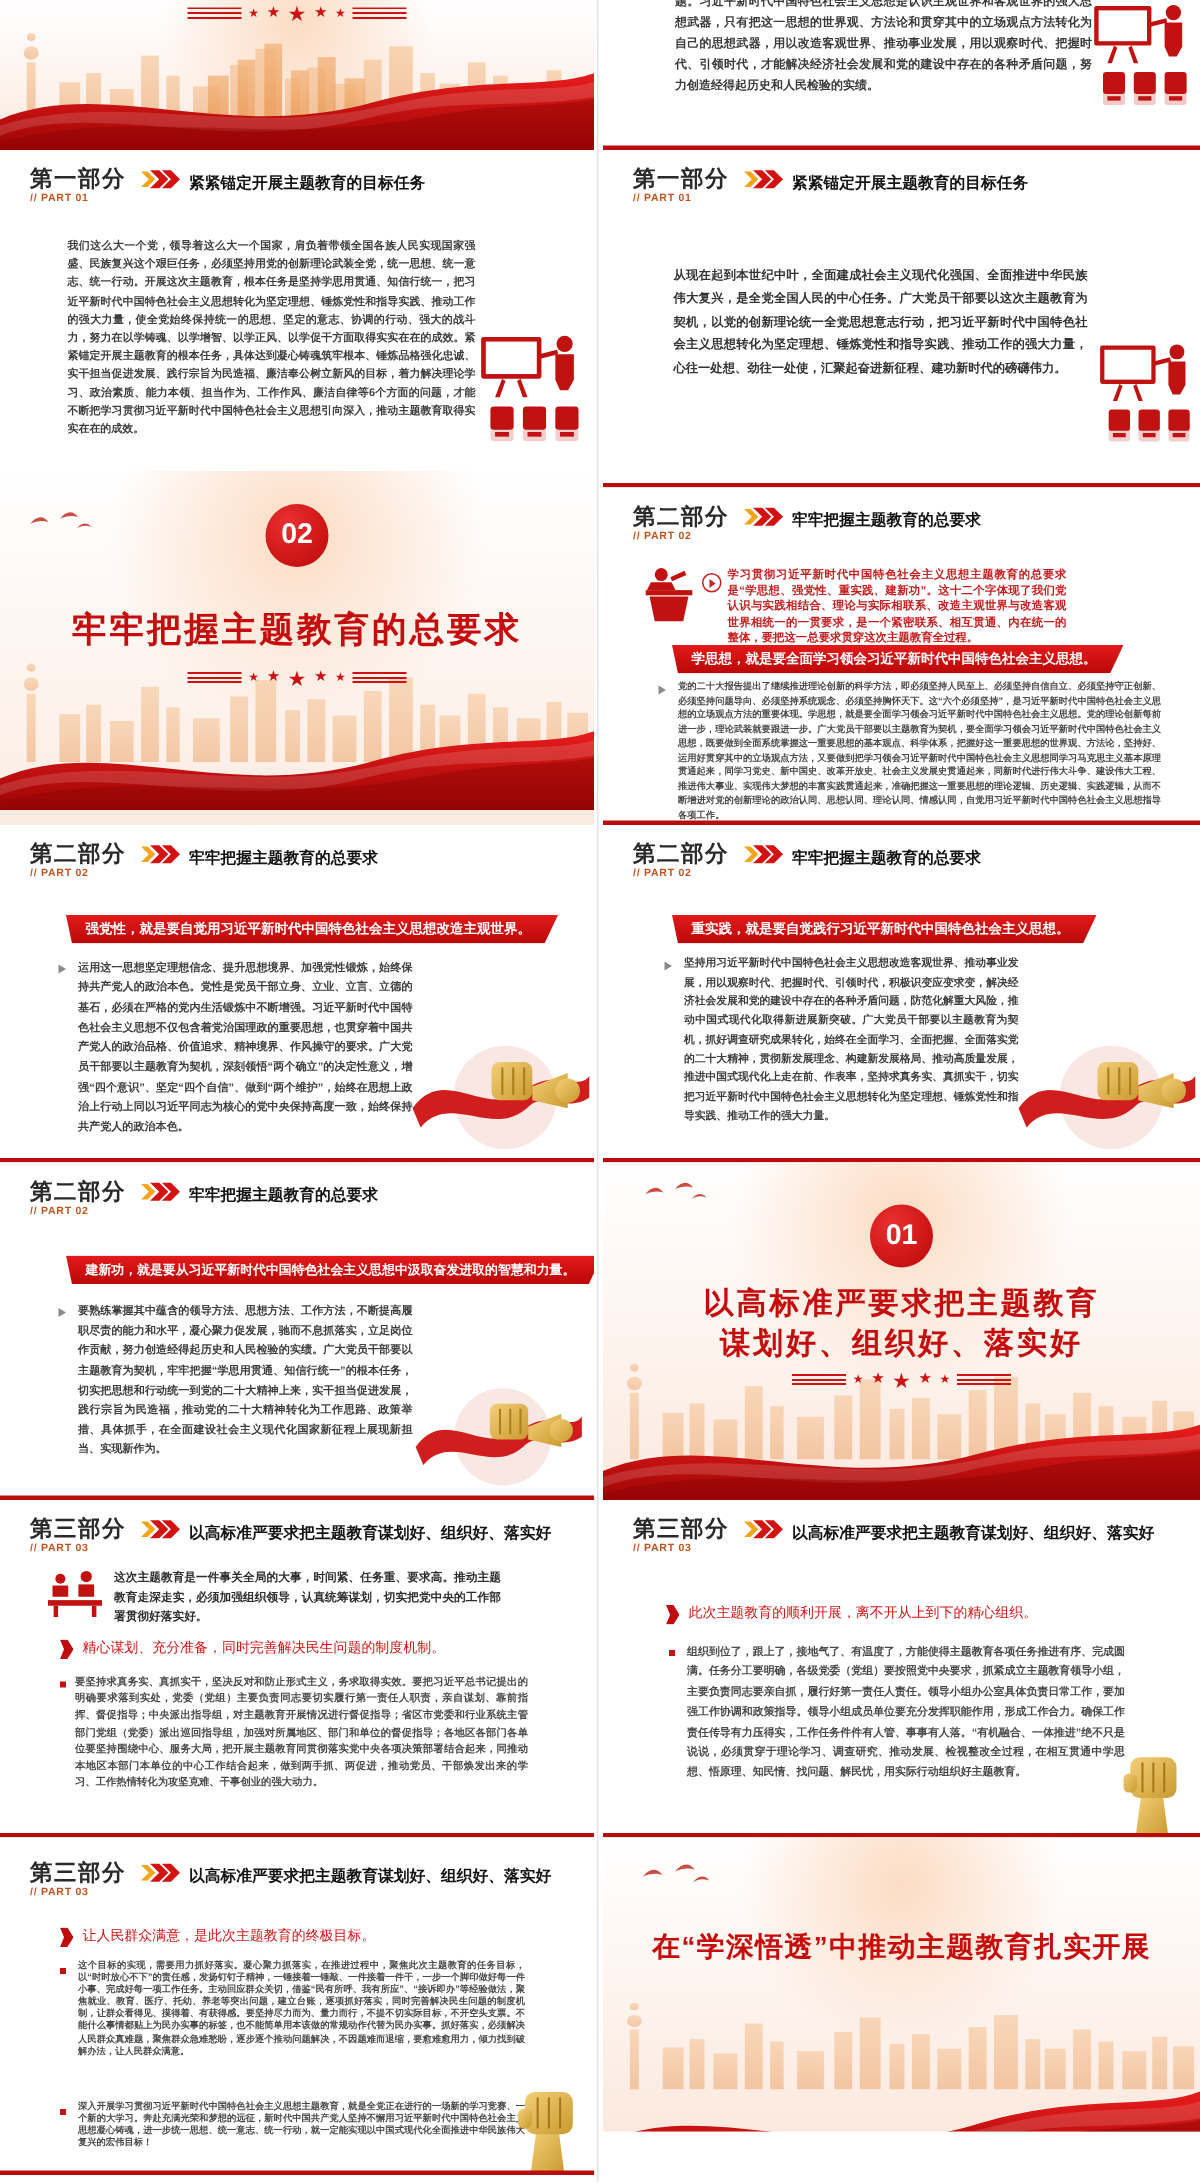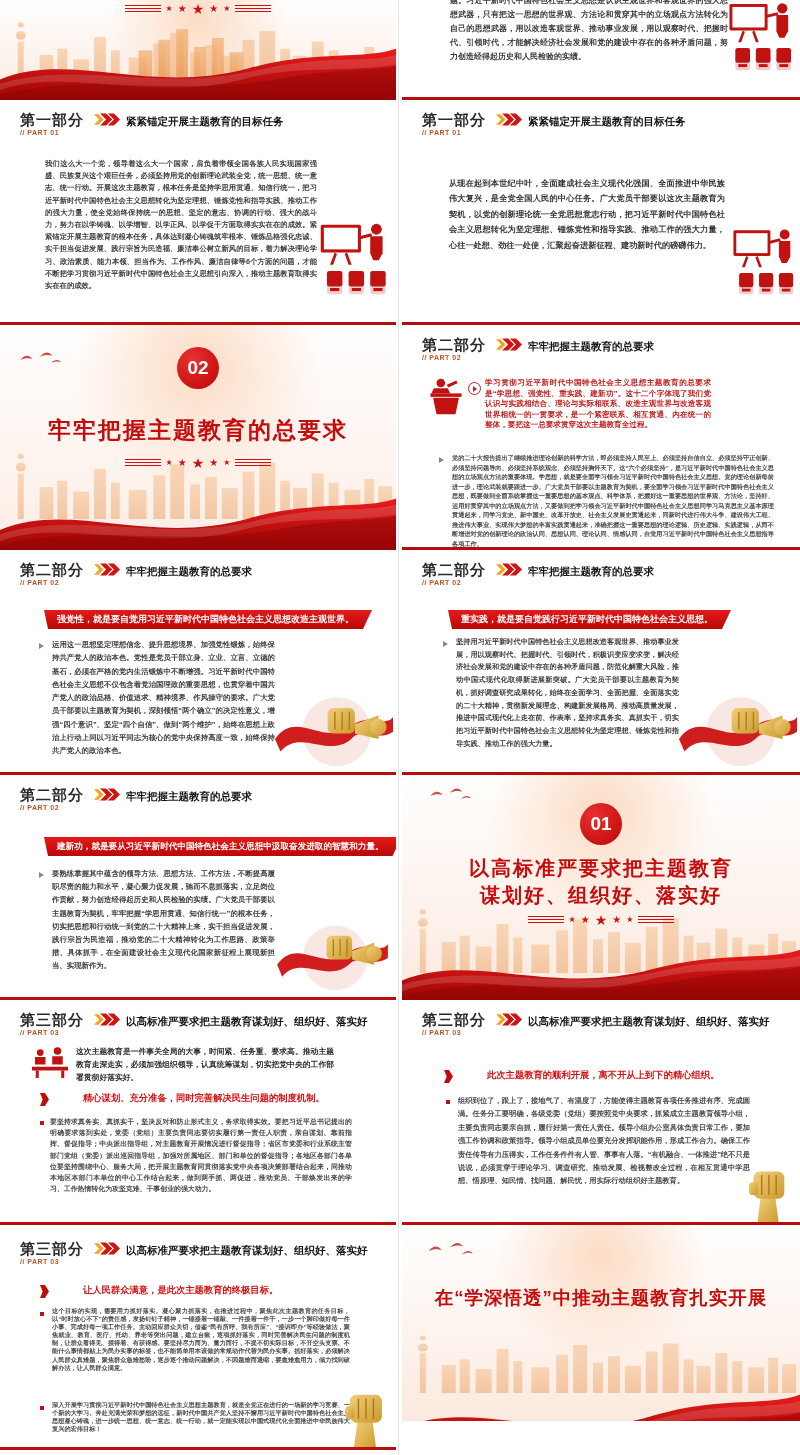--- a/index.html
+++ b/index.html
@@ -14,21 +14,21 @@
   .hcn{font-size:15px;font-weight:bold;color:#2a2a2a;line-height:1;letter-spacing:1px;}
   .hen{font-size:7px;font-weight:bold;color:#bf5420;margin-top:2px;letter-spacing:.5px;}
   .chev{margin:1px 6px 0 10px;flex:none;}
   .htitle{font-size:10.5px;font-weight:bold;color:#141414;margin-top:3px;white-space:nowrap;}
   
   .p{position:absolute;text-align:justify;font-weight:bold;color:#3e3e3e;}
   .redp{color:#c32121;}
   .banner{position:absolute;height:19px;line-height:19px;color:#fff;font-size:9px;font-weight:bold;
           padding:0 18px 0 13px;white-space:nowrap;background:linear-gradient(180deg,#e31a1a,#ba0808);
           clip-path:polygon(0 0,100% 0,calc(100% - 9px) 100%,4px 100%);}
-  .sub{position:absolute;font-size:9.3px;font-weight:bold;color:#d31313;white-space:nowrap;margin-left:28px;}
+  .sub{position:absolute;font-size:9.3px;font-weight:normal;color:#d31313;white-space:nowrap;}
   .flag{position:absolute;width:9px;height:13px;background:#c00c0c;
         clip-path:polygon(0 0,55% 0,100% 50%,55% 100%,0 100%,30% 50%);}
   .tri{position:absolute;width:0;height:0;border-left:5px solid #8a8a8a;
        border-top:3.5px solid transparent;border-bottom:3.5px solid transparent;}
   .sqb{position:absolute;width:4px;height:4px;background:#c11212;}
   .circarrow{position:absolute;width:11px;height:11px;border:1.4px solid #c92020;border-radius:50%;}
   .circarrow:before{content:"";position:absolute;left:4px;top:2.5px;width:0;height:0;
         border-left:4px solid #c92020;border-top:3px solid transparent;border-bottom:3px solid transparent;}
   
   .cover{background:radial-gradient(circle at 50% 16%,#fcdcc4 0%,rgba(252,220,196,0) 42%),
@@ -226,21 +226,21 @@
       </g>
       <g fill="#c11212" opacity=".2" transform="translate(0,192) scale(1,-1)">
         <rect x="10" y="96" width="20" height="20" rx="3"></rect>
           <rect x="38" y="96" width="20" height="20" rx="3"></rect>
           <rect x="66" y="96" width="20" height="20" rx="3"></rect>
       </g>
     </svg>
     <div class="redline"></div>
   </div>
 
-  <div class="slide cover" style="left:0;top:325px;width:396px;height:267px">
+  <div class="slide cover" style="left:0;top:314px;width:396px;height:267px">
     <svg class="deco" style="left:18px;top:26px" width="44" height="16" viewBox="0 0 40 14" fill="#c43b2e" opacity=".9">
       <path d="M2 8 C6 3 10 3 13 7 C10 6 6 6 2 8 Z"></path>
         <path d="M20 5 C24 0 28 0 31 4 C28 3 24 3 20 5 Z"></path>
         <path d="M30 11 C33 7 37 7 39 10 C36 9 33 9 30 11 Z"></path>
     </svg>
     <div class="num" style="left:177px;top:22px;width:42px;height:42px;line-height:42px;font-size:19px">02</div>
     <div class="ctitle" style="top:90px;font-size:23px">牢牢把握主题教育的总要求</div>
     <svg class="deco" style="left:0;top:112px" width="396" height="82" viewBox="0 0 400 90" preserveAspectRatio="none">
       <g fill="url(#gSky)" fill-opacity=".45">
         <rect x="18" y="40" width="6" height="50"></rect>
@@ -299,20 +299,21 @@
     </div>
     <svg class="deco" style="left:26px;top:52px" width="36" height="38" viewBox="0 0 40 44" fill="#c11212">
       <circle cx="14" cy="7" r="5"></circle>
         <path d="M6 13 h16 l3 6 h-22 Z"></path>
         <rect x="21" y="9" width="12" height="3.5" transform="rotate(-24 21 9)"></rect>
       <rect x="2" y="19" width="36" height="4"></rect>
         <polygon points="5,24 35,24 31,43 9,43"></polygon>
     </svg>
     <div class="circarrow" style="left:66px;top:57px"></div>
     <p class="p redp" style="left:83px;top:53px;width:226px;font-size:7.6px;line-height:10.6px;margin:0">学习贯彻习近平新时代中国特色社会主义思想主题教育的总要求是“学思想、强党性、重实践、建新功”。这十二个字体现了我们党认识与实践相结合、理论与实际相联系、改造主观世界与改造客观世界相统一的一贯要求，是一个紧密联系、相互贯通、内在统一的整体，要把这一总要求贯穿这次主题教育全过程。</p>
+    <div class="banner" style="left:46px;top:105px">学思想，就是要全面学习领会习近平新时代中国特色社会主义思想。</div>
     <span class="tri" style="left:37px;top:132px"></span>
     <p class="p" style="left:50px;top:128px;width:322px;font-size:6.2px;line-height:9.5px;margin:0;color:#4a4a4a">党的二十大报告提出了继续推进理论创新的科学方法，即必须坚持人民至上、必须坚持自信自立、必须坚持守正创新、必须坚持问题导向、必须坚持系统观念、必须坚持胸怀天下。这“六个必须坚持”，是习近平新时代中国特色社会主义思想的立场观点方法的重要体现。学思想，就是要全面学习领会习近平新时代中国特色社会主义思想。党的理论创新每前进一步，理论武装就要跟进一步。广大党员干部要以主题教育为契机，要全面学习领会习近平新时代中国特色社会主义思想，既要做到全面系统掌握这一重要思想的基本观点、科学体系，把握好这一重要思想的世界观、方法论，坚持好、运用好贯穿其中的立场观点方法，又要做到把学习领会习近平新时代中国特色社会主义思想同学习马克思主义基本原理贯通起来，同学习党史、新中国史、改革开放史、社会主义发展史贯通起来，同新时代进行伟大斗争、建设伟大工程、推进伟大事业、实现伟大梦想的丰富实践贯通起来，准确把握这一重要思想的理论逻辑、历史逻辑、实践逻辑，从而不断增进对党的创新理论的政治认同、思想认同、理论认同、情感认同，自觉用习近平新时代中国特色社会主义思想指导各项工作。</p>
     <div class="redline"></div>
   </div>
 
   <div class="slide" style="left:0;top:550px;width:396px;height:225px">
     <div class="hdr">
       <div>
           <div class="hcn">第二部分</div>
            <div class="hen">// PART 02</div>

